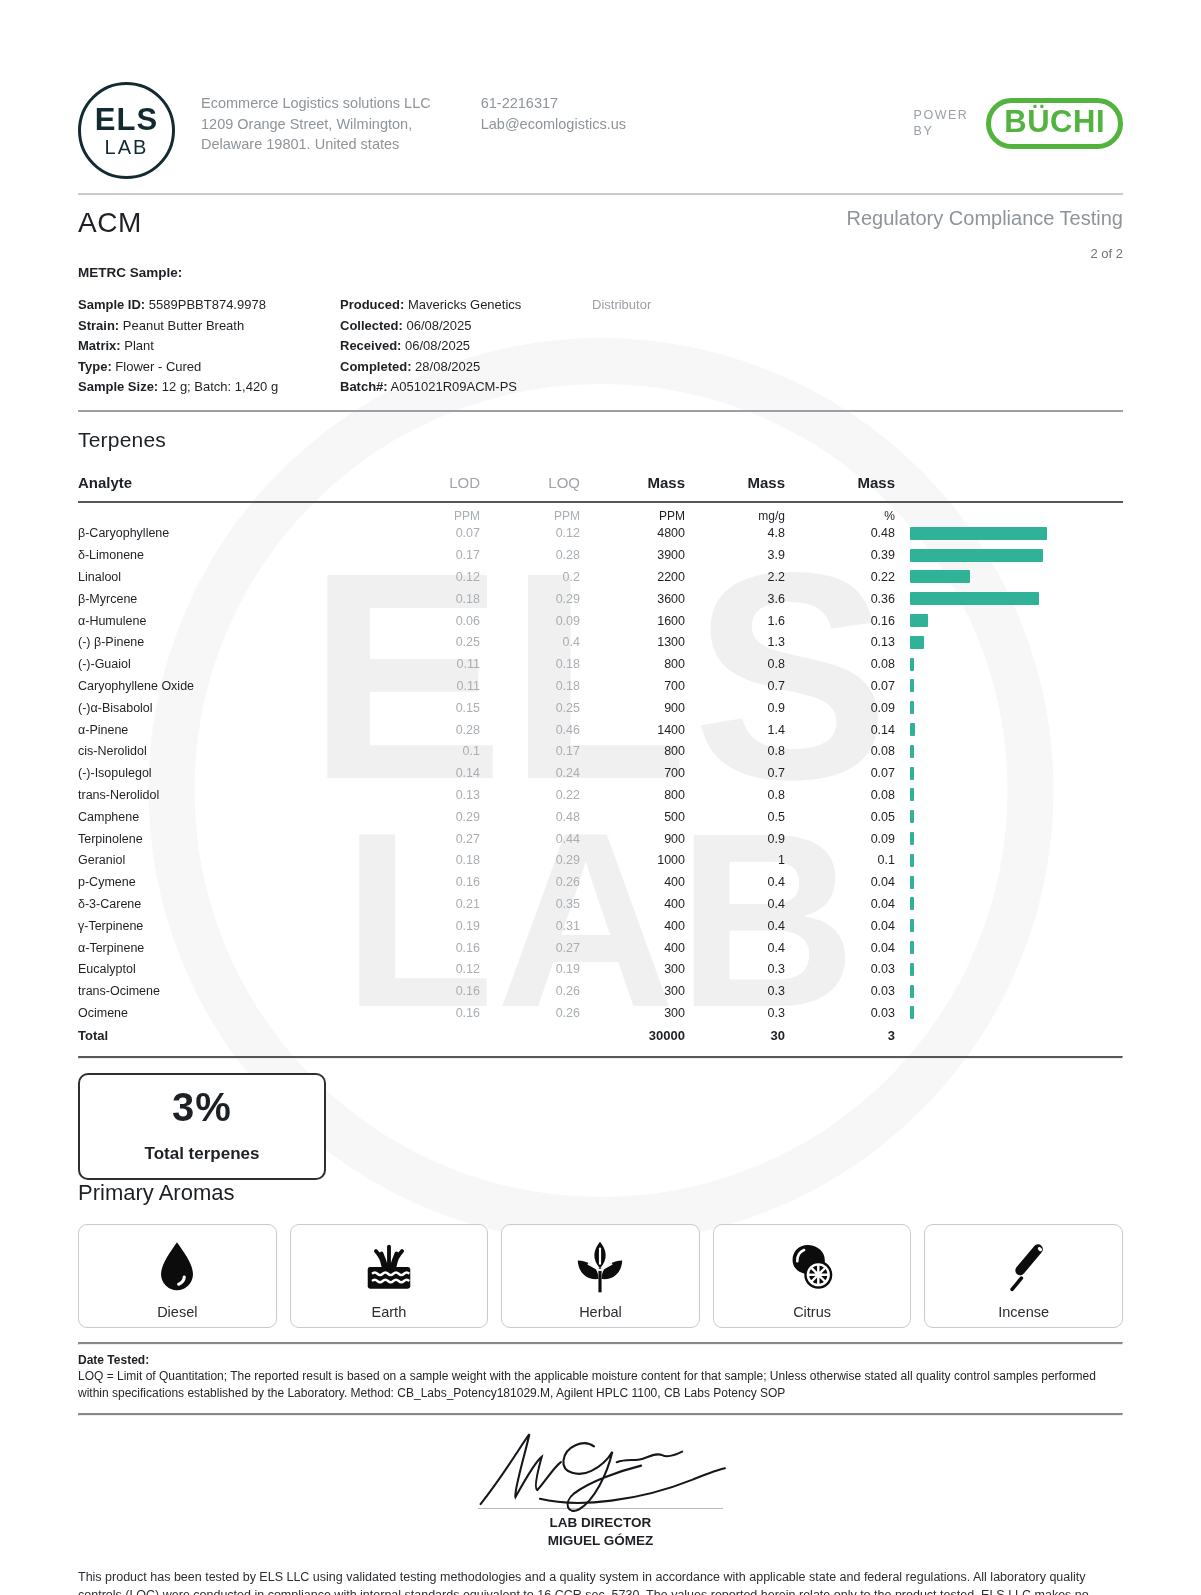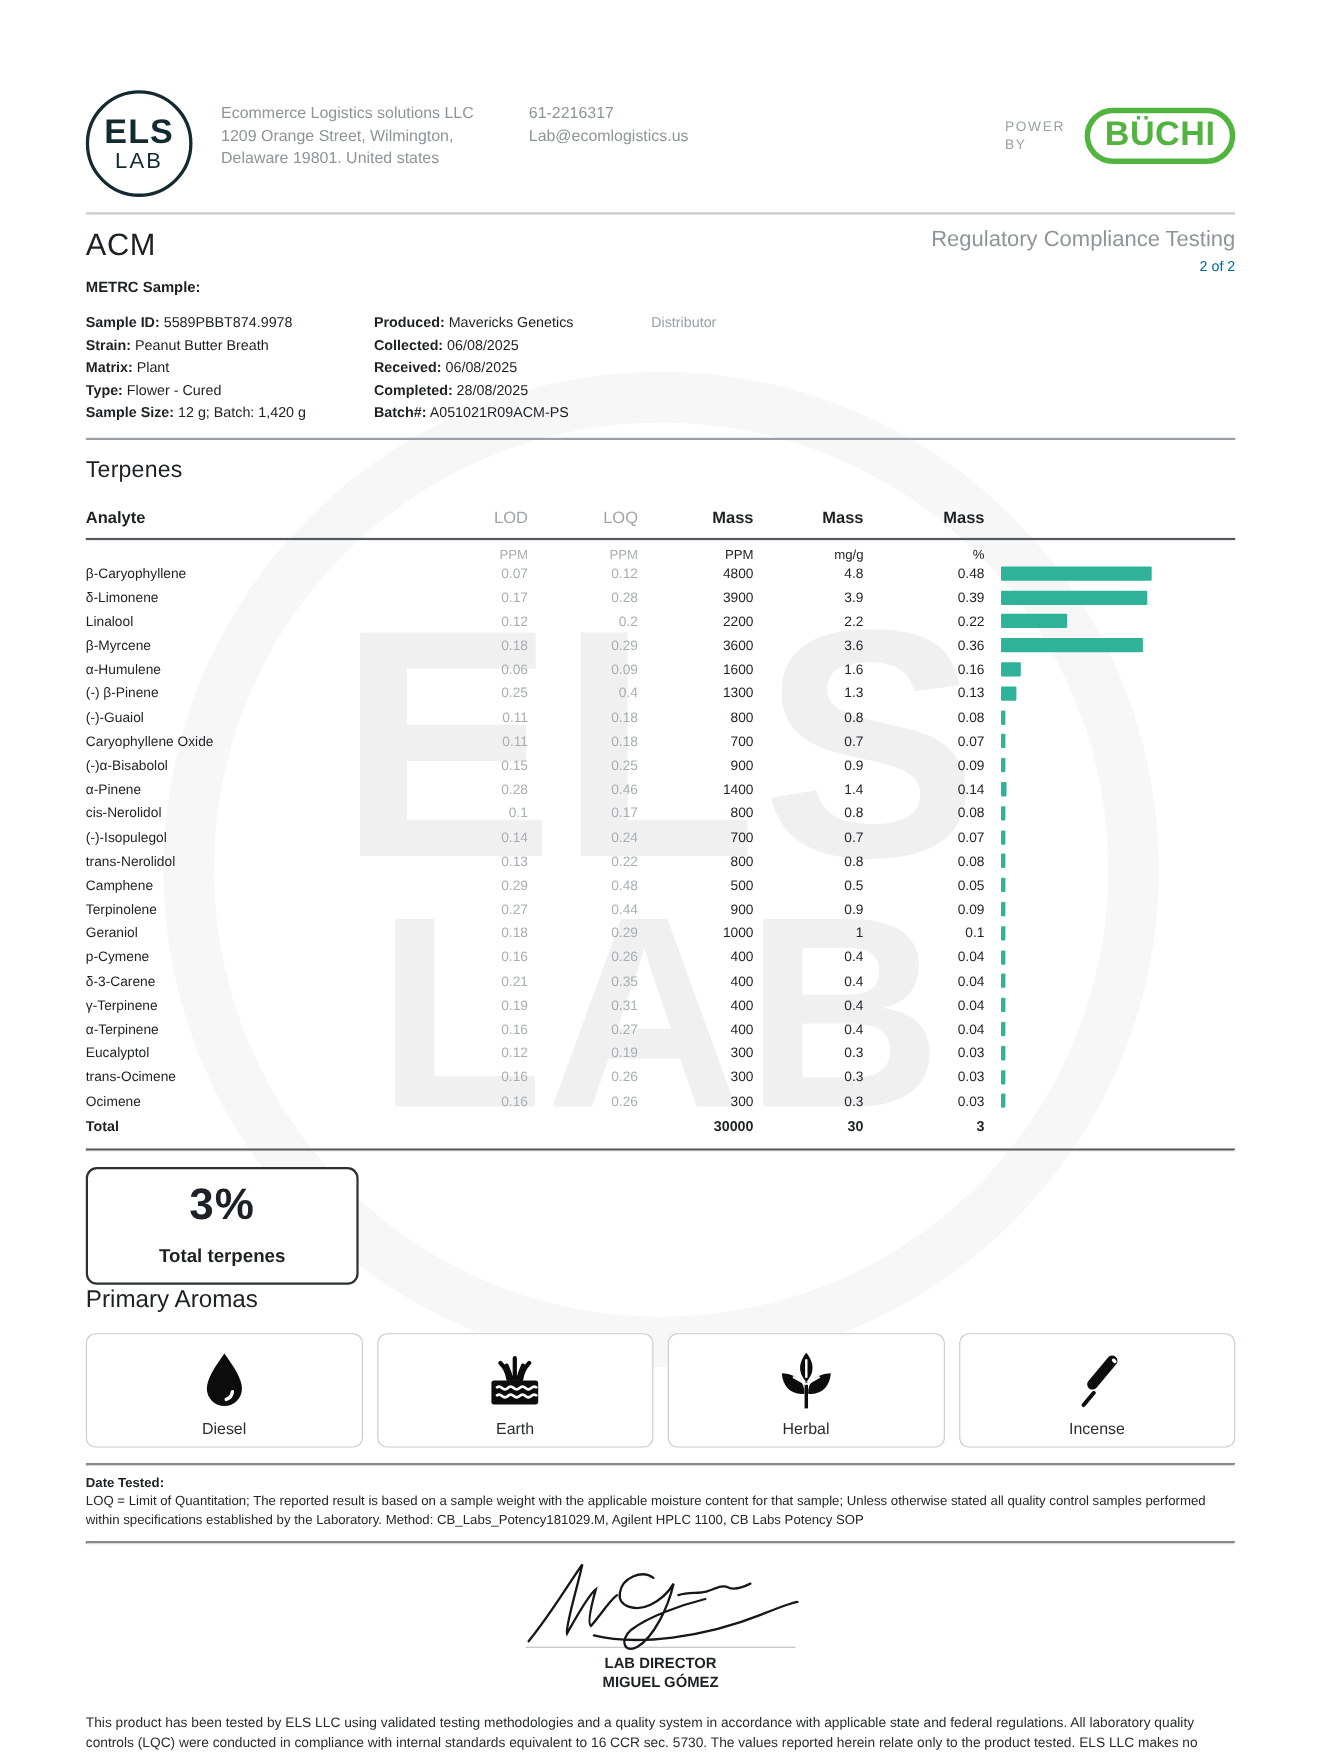--- a/index.html
+++ b/index.html
@@ -32,21 +32,21 @@
   .rule  { border:none; border-top:2px solid #c7cbcf; }
   .rule-mid  { border:none; border-top:2px solid #9aa0a5; }
 
   .r1 { margin-top:14px; }
 
   
   .title-row { display:flex; align-items:flex-start; margin-top:12px; }
   .client { font-size:28px; font-weight:500; letter-spacing:.5px; }
   .title-right { margin-left:auto; text-align:right; }
   .report-title { font-size:20px; color:#8e9499; }
-  .page-no { font-size:13px; color:#0369a1; margin-top:4px; }
+  .page-no { font-size:13px; color:#737373; margin-top:16px; }
   .metrc { font-size:13.5px; font-weight:bold; margin-top:4px; }
 
   
   .info-grid { display:grid; grid-template-columns:262px 252px 1fr; margin-top:15px; font-size:13px; }
   .info-col div { line-height:20.5px; }
   .info-col b { font-weight:bold; }
   .distributor { color:#9aa0a6; font-size:13px; line-height:20.5px; }
 
   .r2 { margin-top:12px; }
 
@@ -495,20 +495,32 @@
             <path d="M21.2 9.3 C16.1 9.6 12.5 12.3 12.7 17 C17.8 17.6 21 14 21.2 9.3 Z"></path>
             <rect x="11.35" y="12.5" width="1.3" height="10"></rect>
             <path d="M12 13.4 L7 10.6" stroke="#fff" stroke-width=".9"></path>
             <path d="M12 13.4 L17 10.6" stroke="#fff" stroke-width=".9"></path>
             <path d="M12 11 L12 4" stroke="#fff" stroke-width=".9"></path>
           </svg>
         </div>
         <div class="aroma-label">Herbal</div>
       </div>
 
+      <div class="aroma-card">
+        <div class="aroma-icon">
+          <svg viewBox="0 0 24 24">
+            <path d="M4.2 10.8 C3 6.4 6.2 2.6 10.6 2.9 C14.7 3.2 17.6 6 17.3 9.9 C17.1 12.8 14.6 15.1 11 15 C7.6 14.9 4.9 13.4 4.2 10.8 Z" fill="#0c0c0c"></path>
+            <path d="M5.9 9.6 C5.9 7.2 7.2 5.6 8.7 5" stroke="#fff" stroke-width="1.1" fill="none" stroke-linecap="round"></path>
+            <circle cx="14.6" cy="15.2" r="5.8" fill="#0c0c0c"></circle>
+            <circle cx="14.6" cy="15.2" r="4.3" fill="none" stroke="#fff" stroke-width="1"></circle>
+            <path d="M14.6 10.9 L14.6 19.5 M10.3 15.2 L18.9 15.2 M11.6 12.2 L17.6 18.2 M17.6 12.2 L11.6 18.2" stroke="#fff" stroke-width="1"></path>
+          </svg>
+        </div>
+        <div class="aroma-label">Citrus</div>
+      </div>
 
       <div class="aroma-card">
         <div class="aroma-icon">
           <svg viewBox="0 0 24 24">
             <rect x="12.1" y="1.2" width="4" height="15.5" rx="2" transform="rotate(40 14 9)" fill="#0c0c0c"></rect>
             <rect x="8.2" y="15.2" width="1.5" height="7.5" rx="0.75" transform="rotate(40 9 19)" fill="#0c0c0c"></rect>
             <ellipse cx="18.6" cy="4.6" rx="1" ry="0.7" transform="rotate(40 18.6 4.6)" fill="#fff"></ellipse>
           </svg>
         </div>
         <div class="aroma-label">Incense</div>

